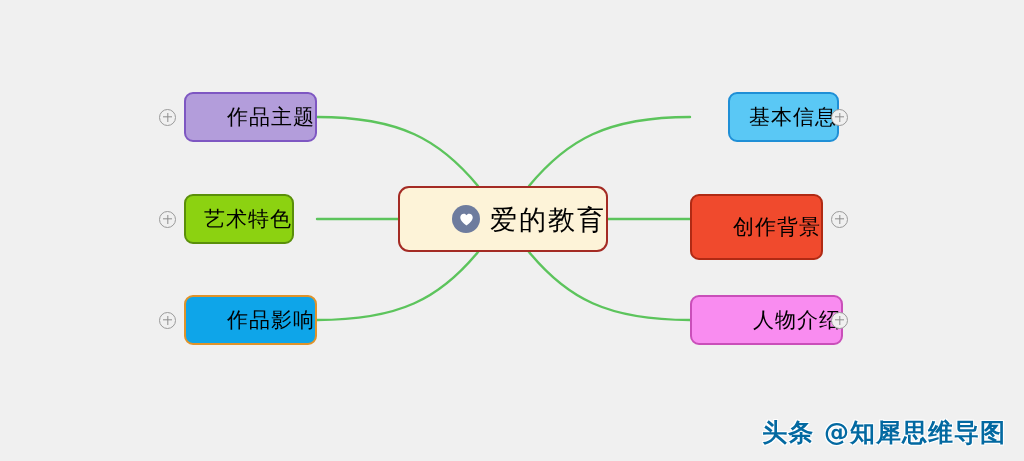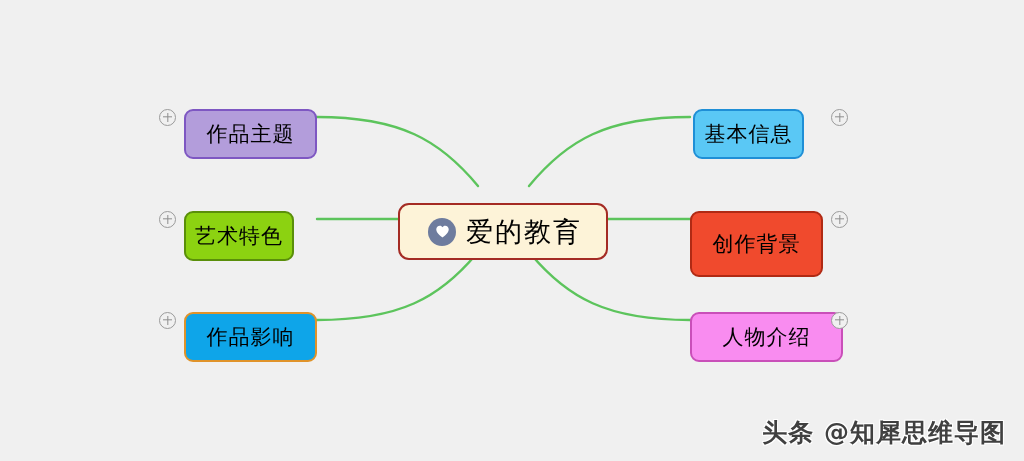--- a/index.html
+++ b/index.html
@@ -28,27 +28,26 @@
     height: 461px;
     pointer-events: none;
   }
 
   
   .node {
     position: absolute;
     box-sizing: border-box;
     display: flex;
     align-items: center;
-    justify-content: center;
+    justify-content: flex-end;
     border-radius: 9px;
     border-style: solid;
     border-width: 2px;
     white-space: nowrap;
     letter-spacing: 1px;
-    margin-top: 17px;
   }
   .node-label {
     font-size: 21px;
     color: #000000;
     line-height: 1;
   }
 
   
   .branch {
     width: 133px;
@@ -120,21 +119,21 @@
     transform: translateX(-50%);
   }
 
   
   #watermark {
     position: absolute;
     right: 18px;
     bottom: 12px;
     font-size: 25px;
     font-weight: bold;
-    color: #404040;
+    color: #0369a1;
     letter-spacing: 1px;
     text-shadow: 1px 1px 0 #ffffff, -1px -1px 0 #ffffff,
                  1px -1px 0 #ffffff, -1px 1px 0 #ffffff;
     white-space: nowrap;
   }
 </style>
 </head>
 <body style="background: rgb(240, 240, 240);">
 
 <div id="canvas">
@@ -162,30 +161,30 @@
   <div class="node branch" id="node-left-1" style="left: 184px; top: 194px; width: 110px; height: 50px; background: rgb(140, 210, 17); border-color: rgb(90, 143, 10);">
     <span class="node-label">艺术特色</span>
   </div>
   <div class="expander" id="exp-left-1" style="top: 210.5px; left: 159px;"></div>
 
   <div class="node branch" id="node-left-2" style="left: 184px; top: 295px; width: 133px; height: 50px; background: #0ea5e9; border-color: rgb(224, 147, 42);">
     <span class="node-label">作品影响</span>
   </div>
   <div class="expander" id="exp-left-2" style="top: 311.5px; left: 159px;"></div>
 
-  <div class="node" id="node-root" style="left: 398px; top: 186px; width: 210px; height: 57px; background: rgb(253, 243, 216); border-color: rgb(164, 43, 36);">
+  <div class="node" id="node-root" style="left: 398px; top: 186px; width: 210px; height: 66px; background: rgb(253, 243, 216); border-color: rgb(164, 43, 36);">
     <span class="heart-badge" style="background: rgb(110, 124, 158);">
       <svg width="17" height="17" viewBox="0 0 24 24" aria-hidden="true">
         <path d="M12 20.5 C12 20.5 3.2 14.9 3.2 9.2 C3.2 6.2 5.5 4 8.2 4 C10 4 11.3 4.9 12 6.1 C12.7 4.9 14 4 15.8 4 C18.5 4 20.8 6.2 20.8 9.2 C20.8 14.9 12 20.5 12 20.5 Z" fill="#ffffff"></path>
       </svg>
     </span>
     <span class="node-label">爱的教育</span>
   </div>
 
-  <div class="node branch" id="node-right-0" style="left: 693px; top: 92px; width: 111px; height: 50px; background: rgb(90, 200, 245); border-color: rgb(31, 143, 214);">
+  <div class="node branch" id="node-right-0" style="left: 728px; top: 92px; width: 111px; height: 50px; background: rgb(90, 200, 245); border-color: rgb(31, 143, 214);">
     <span class="node-label">基本信息</span>
   </div>
   <div class="expander" id="exp-right-0" style="top: 108.5px; left: 831px;"></div>
 
   <div class="node branch" id="node-right-1" style="left: 690px; top: 194px; width: 133px; height: 66px; background: rgb(240, 74, 45); border-color: rgb(176, 42, 20);">
     <span class="node-label">创作背景</span>
   </div>
   <div class="expander" id="exp-right-1" style="top: 210.5px; left: 831px;"></div>
 
   <div class="node branch" id="node-right-2" style="left: 690px; top: 295px; width: 153px; height: 50px; background: rgb(249, 140, 240); border-color: rgb(201, 79, 185);">

